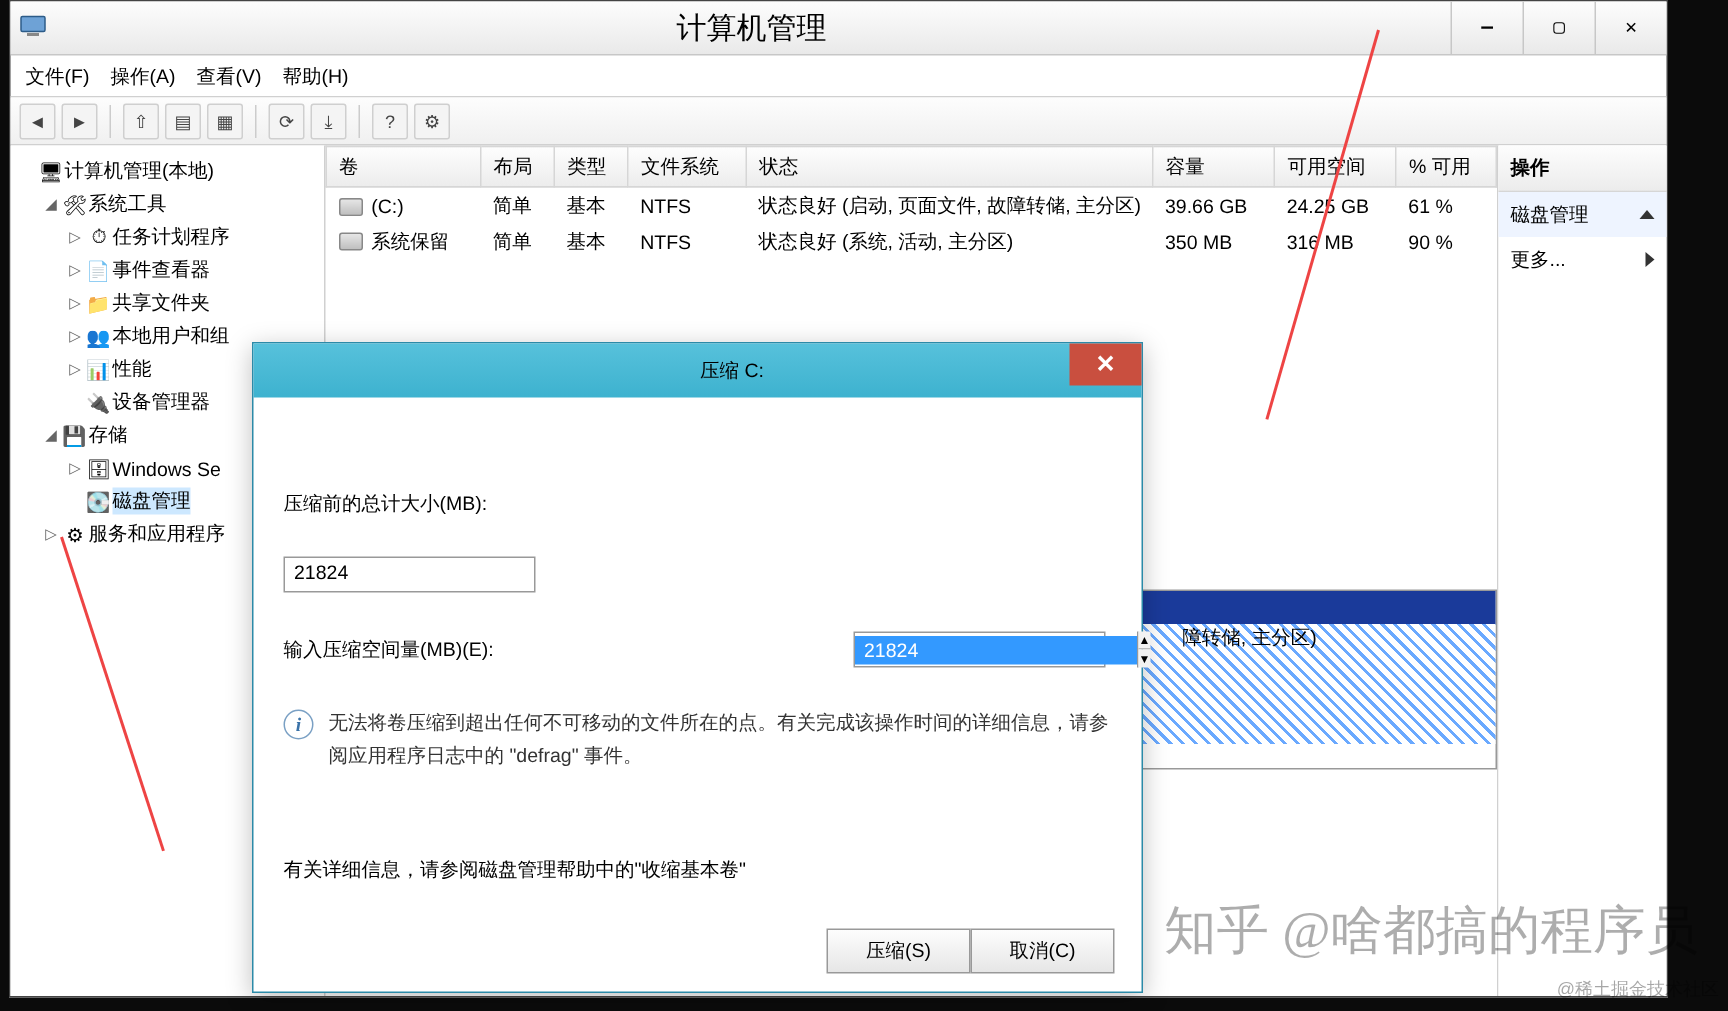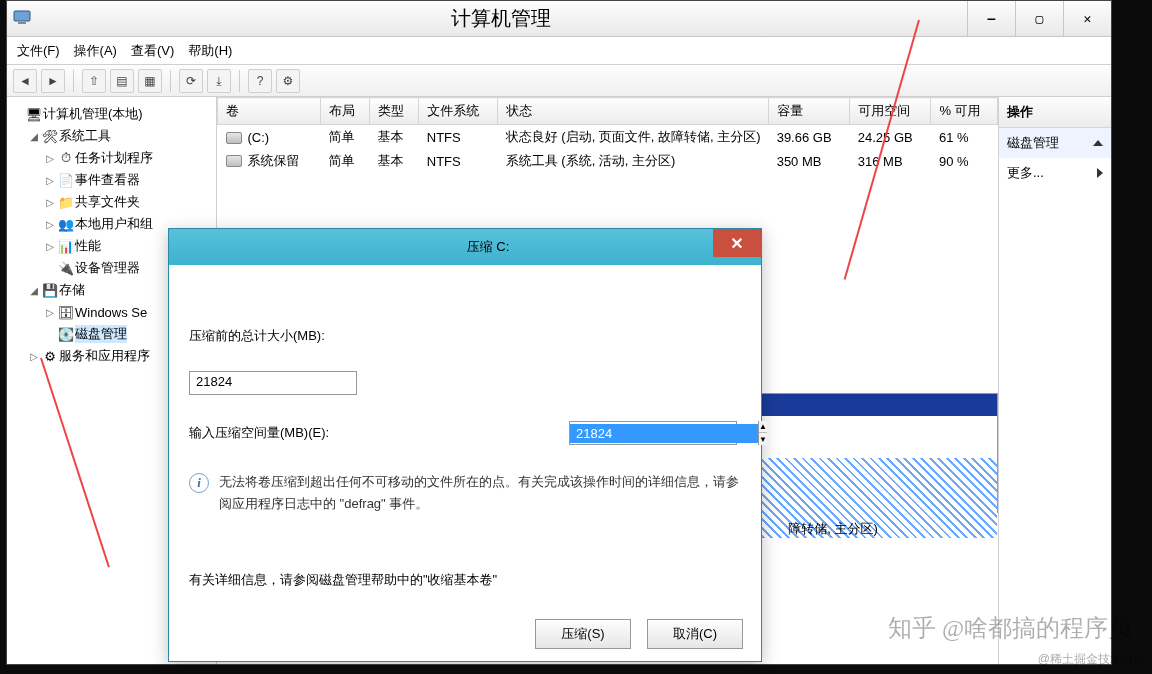--- a/index.html
+++ b/index.html
@@ -90,23 +90,22 @@
     width:330px; height:120px; border:1px solid #999;
     background:#fff;
   }
   .disk-grid .bar {
     height:22px;
     background: repeating-linear-gradient(0deg,#1a3a9a,#1a3a9a 100%);
   }
   .disk-grid .hatch {
     height:80px;
     background: repeating-linear-gradient(45deg,#6aa9ff 0,#6aa9ff 2px,#fff 2px,#fff 6px);
-    display:flex; align-items:flex-end; justify-content:center;
+    display:flex; align-items:flex-start; justify-content:center;
     color:#000;
-    margin-top:42px;
   }
   
   .actions {
     width:112px; background:#fff; display:flex; flex-direction:column;
   }
   .actions-hdr {
     background:linear-gradient(#fdfdfd,#ececec);
     border-bottom:1px solid #d6d6d6;
     padding:6px 8px; font-weight:bold;
   }
@@ -163,39 +162,39 @@
   .dlg-info { display:flex; gap:10px; color:#333; line-height:1.7; }
   .info-ico {
     width:20px; height:20px; border:1px solid #7aa0c4; border-radius:50%;
     display:flex; align-items:center; justify-content:center;
     color:#3a72a8; font-family:serif; font-style:italic; font-weight:bold;
     flex-shrink:0; margin-top:2px;
   }
   .dlg-note { margin-top: 30px; }
   .dlg-btns {
     position:absolute; right:18px; bottom:12px;
-    display:flex; gap:16px;
+    display:flex; 
   }
   .dlg-btn {
     width:96px; height:30px;
     border:1px solid #999; background:linear-gradient(#fdfdfd,#e6e6e6);
     display:flex; align-items:center; justify-content:center;
   }
 
   .red-arrow {
     position:absolute; pointer-events:none;
   }
   .red-arrow.a1 { left:918px; top:20px; width:2px; height:270px;
     background:#e44; transform:rotate(16deg); transform-origin:top; }
   .red-arrow.a2 { left:40px; top:358px; width:2px; height:220px;
     background:#e44; transform:rotate(-18deg); transform-origin:top; }
 
   .watermark {
     position:absolute; right:20px; bottom:30px;
-    color:rgba(0,0,0,0.32); font-size:24px;
+    color:rgba(0,0,0,0.32); font-size:35px;
     font-family:"KaiTi","STKaiti",serif;
     pointer-events:none;
   }
   .watermark2 {
     position:absolute; right:6px; bottom:6px;
     color:rgba(0,0,0,0.35); font-size:12px;
     pointer-events:none;
   }
 </style>
 </head>
@@ -328,21 +327,21 @@
             <td>状态良好 (启动, 页面文件, 故障转储, 主分区)</td>
             <td>39.66 GB</td>
             <td>24.25 GB</td>
             <td>61 %</td>
           </tr>
           <tr>
             <td><span class="drive-ico"></span><span>系统保留</span></td>
             <td>简单</td>
             <td>基本</td>
             <td>NTFS</td>
-            <td>系统工具 (系统, 活动, 主分区)</td>
+            <td>状态良好 (系统, 活动, 主分区)</td>
             <td>350 MB</td>
             <td>316 MB</td>
             <td>90 %</td>
           </tr>
         </tbody>
       </table>
       <div class="center-fill">
         <div class="disk-grid">
           <div class="bar"></div>
           <div class="hatch">

